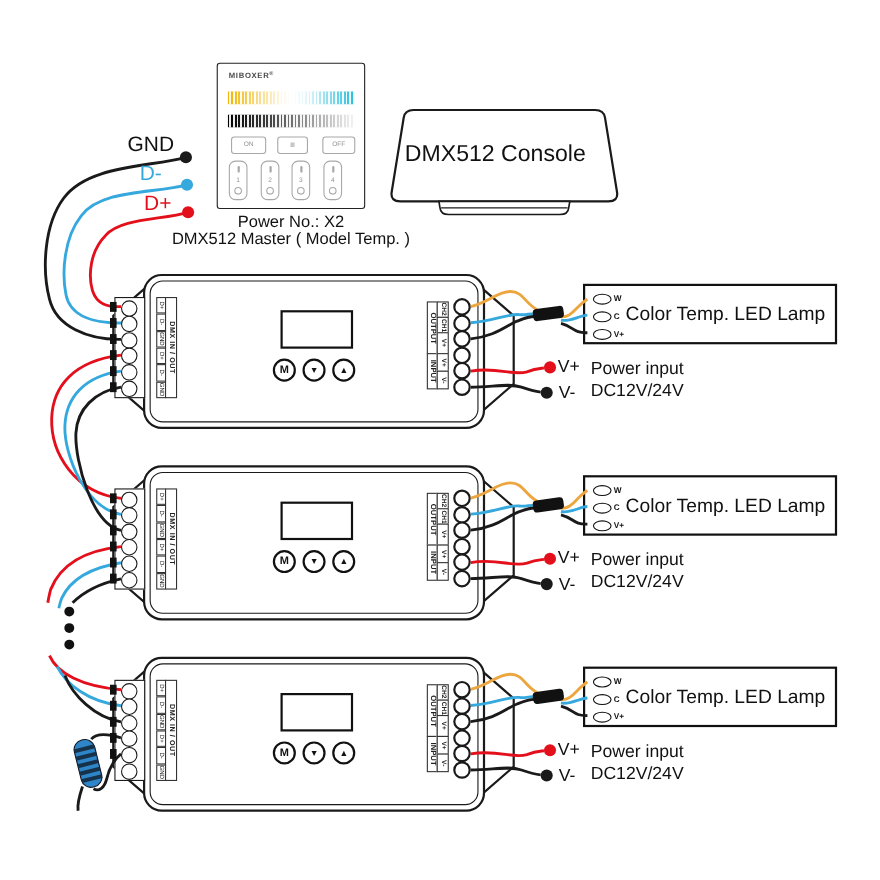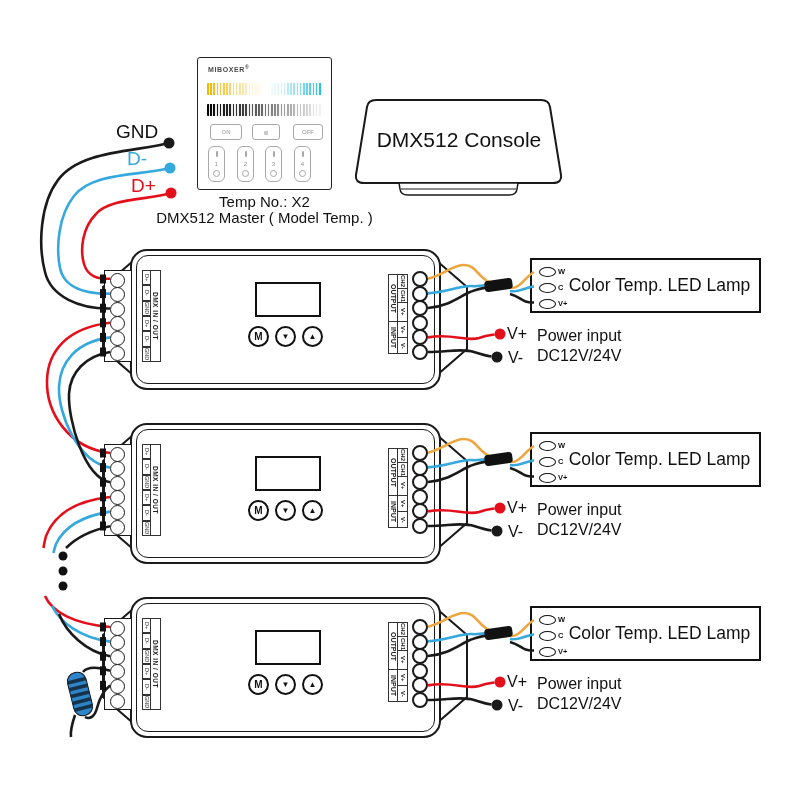--- a/index.html
+++ b/index.html
@@ -24,21 +24,21 @@
   .pbtn{position:absolute;top:66px;height:14px;border:1px solid #a8a8a8;border-radius:3px;
         display:flex;align-items:center;justify-content:center;font-size:6px;color:#949494;background:#fff;}
   .zbtn{position:absolute;top:88px;width:17px;height:36px;border:1px solid #a8a8a8;border-radius:6px;background:#fff;
         display:flex;flex-direction:column;align-items:center;justify-content:space-between;padding:4px 0;box-sizing:border-box;}
   .zbar{width:2px;height:6px;background:#a8a8a8;border-radius:1px;}
   .znum{font-size:6px;color:#949494;line-height:6px;}
   .zcirc{width:7px;height:7px;border:1px solid #a8a8a8;border-radius:50%;box-sizing:border-box;}
   .modeltxt{left:147px;top:194px;width:235px;text-align:center;font-size:15px;line-height:16px;color:#111;}
 
   
-  .consoletxt{left:368px;top:128px;width:182px;text-align:center;font-size:21px;color:#111;}
+  .consoletxt{left:368px;top:128px;width:182px;text-align:left;font-size:21px;color:#111;}
   .buslab{font-size:19px;line-height:20px;}
 
   
   .unit{position:absolute;left:97px;width:350px;height:140px;z-index:1;}
   .ubody{position:absolute;left:33px;top:0;width:307px;height:137px;border:2px solid #1a1a1a;border-radius:17px;background:#fff;}
   .ubody::before{content:"";position:absolute;inset:4px;border:1.2px solid #1a1a1a;border-radius:12px;}
   .tblock{position:absolute;left:7px;top:21px;width:28px;height:92px;border:1.6px solid #1a1a1a;background:#fff;box-sizing:border-box;}
   .screwL{position:absolute;left:5px;width:15px;height:15px;border:1.6px solid #1a1a1a;border-radius:50%;background:#fff;box-sizing:border-box;}
   .lcol{position:absolute;left:45px;top:21px;width:19px;height:92px;}
   .lc{position:absolute;left:0;width:9px;height:15.33px;border:0.8px solid #333;box-sizing:border-box;
@@ -114,21 +114,21 @@
       <div class="zcirc"></div>
     </div>
     <div class="zbtn" style="left:96px;">
       <div class="zbar"></div>
       <div class="znum">4</div>
       <div class="zcirc"></div>
     </div>
   </div>
 
   <div class="txt3 modeltxt">
-    <div>Temp No.: X2</div>
+    <div>Power No.: X2</div>
     <div>DMX512 Master ( Model Temp. )</div>
   </div>
 
   <div class="txt3 consoletxt">DMX512 Console</div>
 
   <div class="txt3 buslab" style="left:116px;top:122px;color:#111;">GND</div>
   <div class="txt3 buslab" style="left:127px;top:149px;color:#35a8dd;">D-</div>
   <div class="txt3 buslab" style="left:131px;top:176px;color:#e3101c;">D+</div>
 
   <div class="unit" style="top:249px;">

